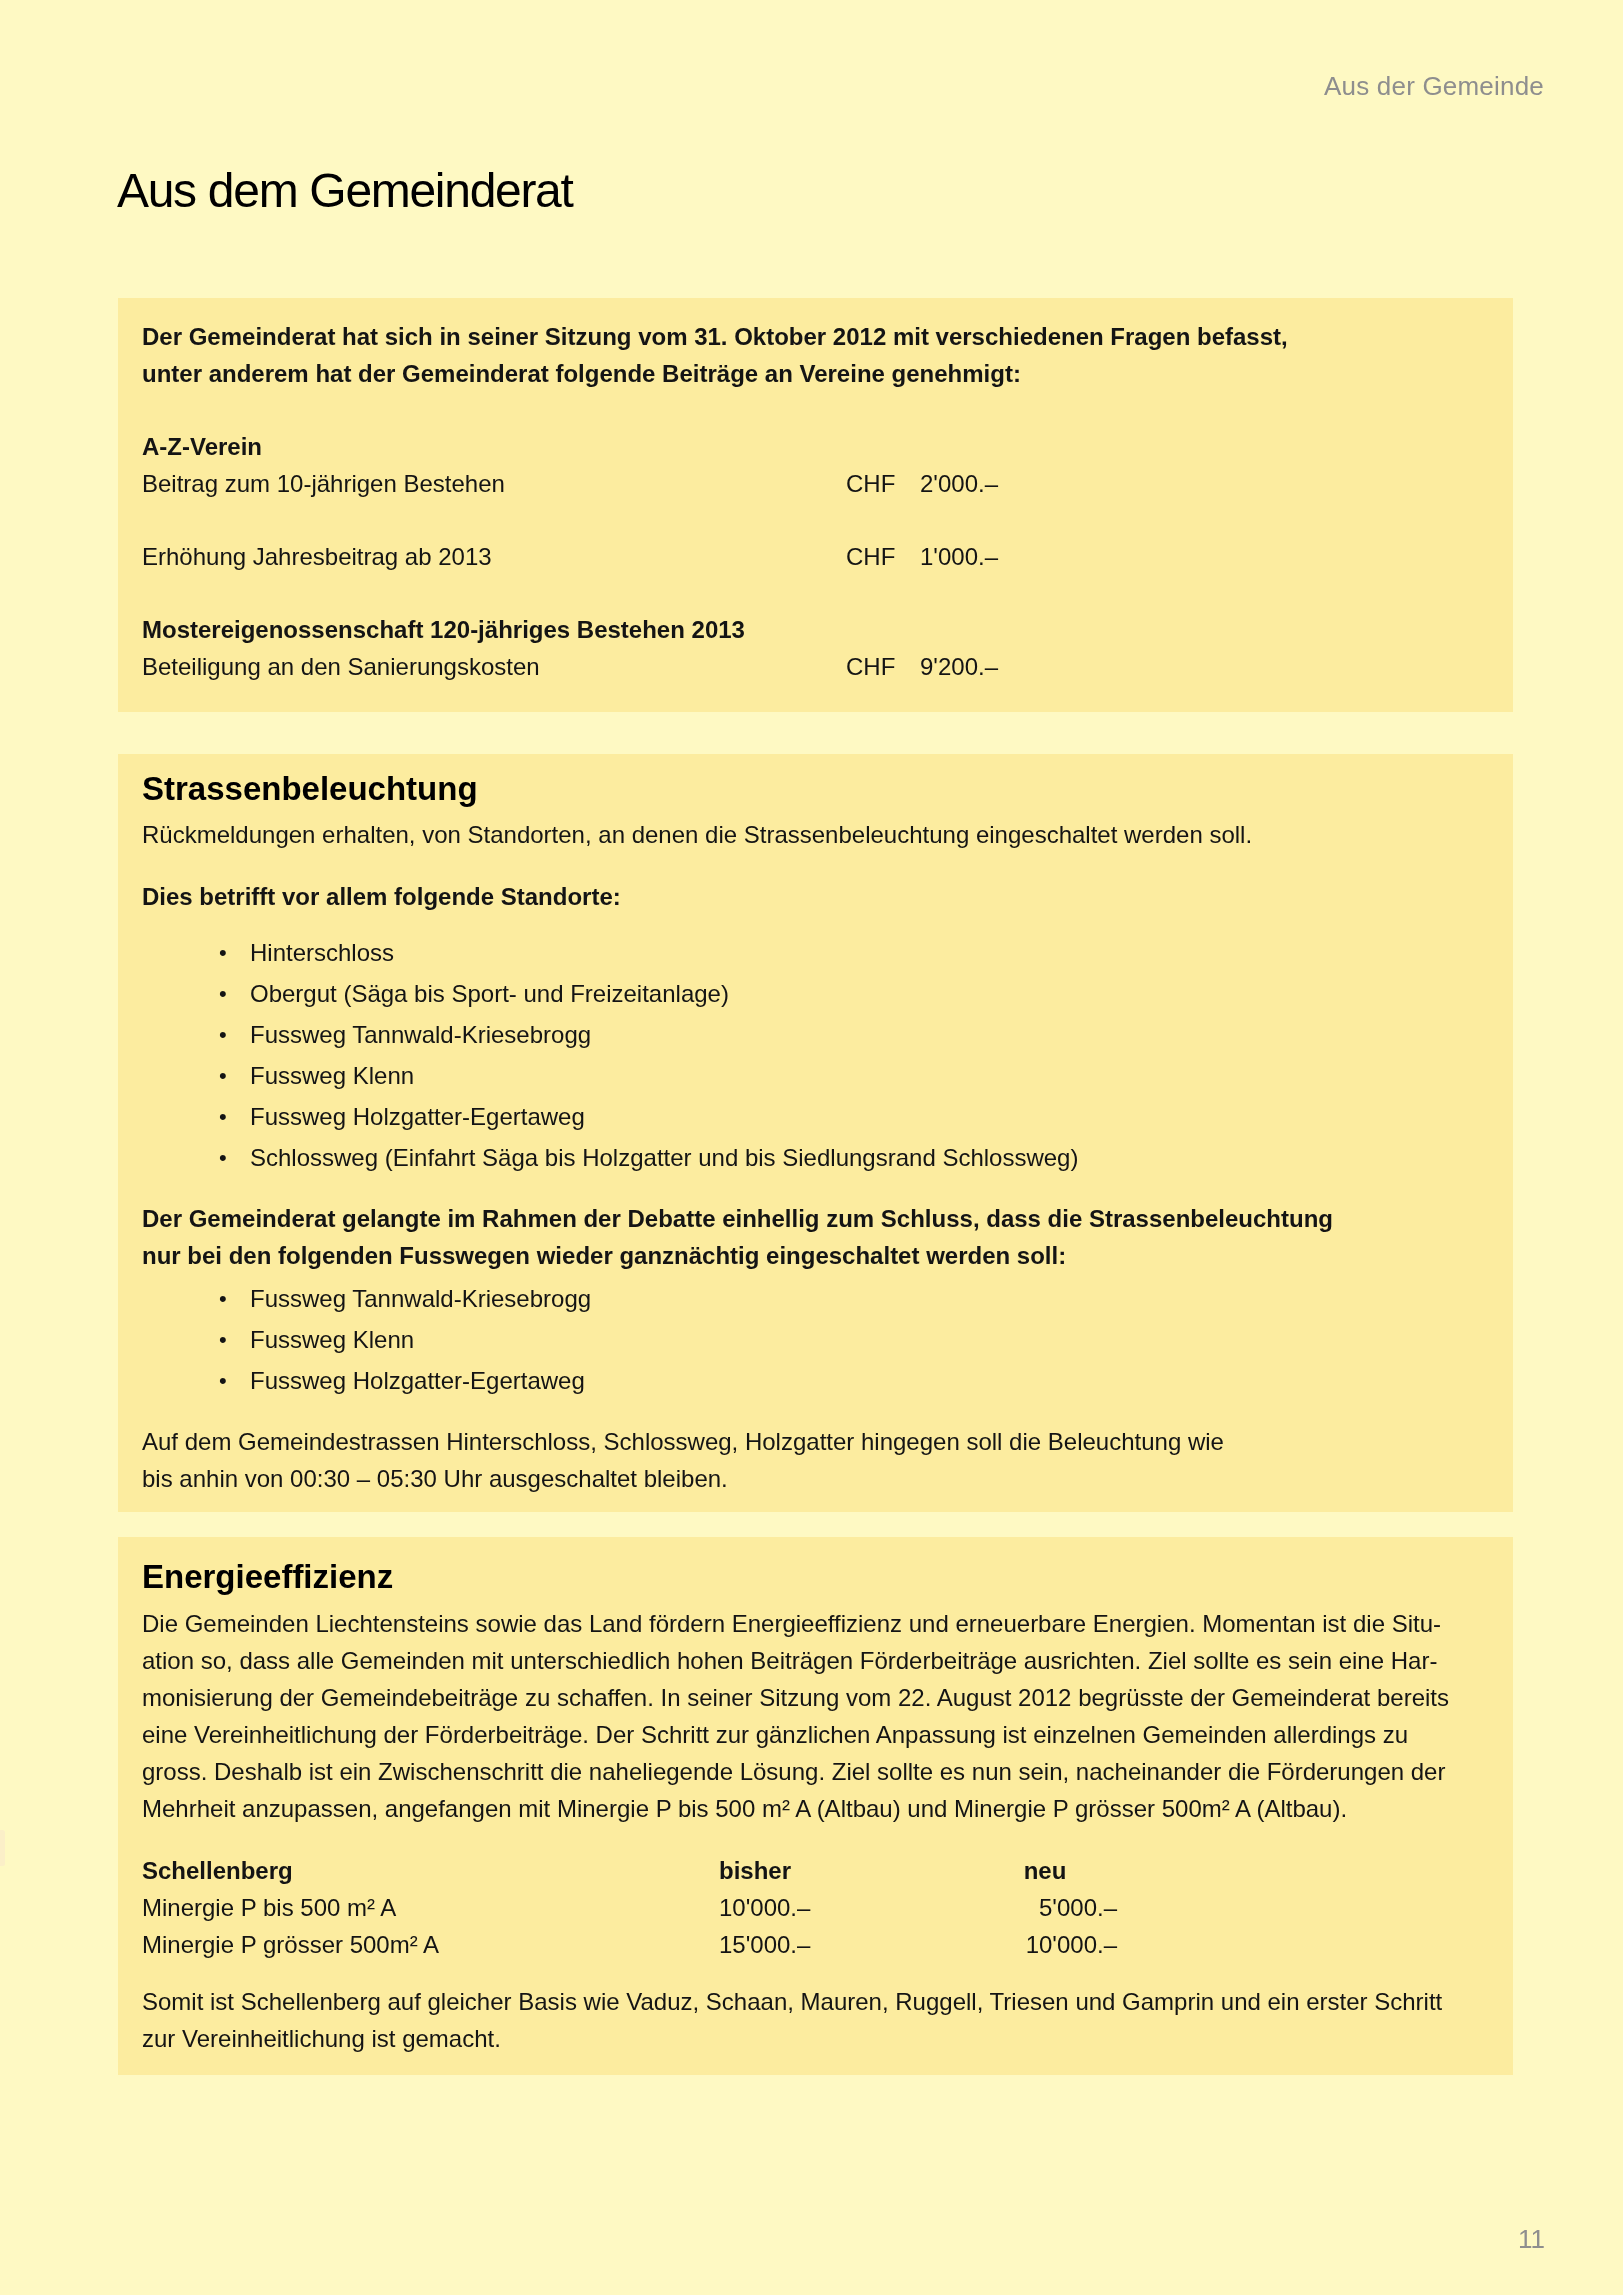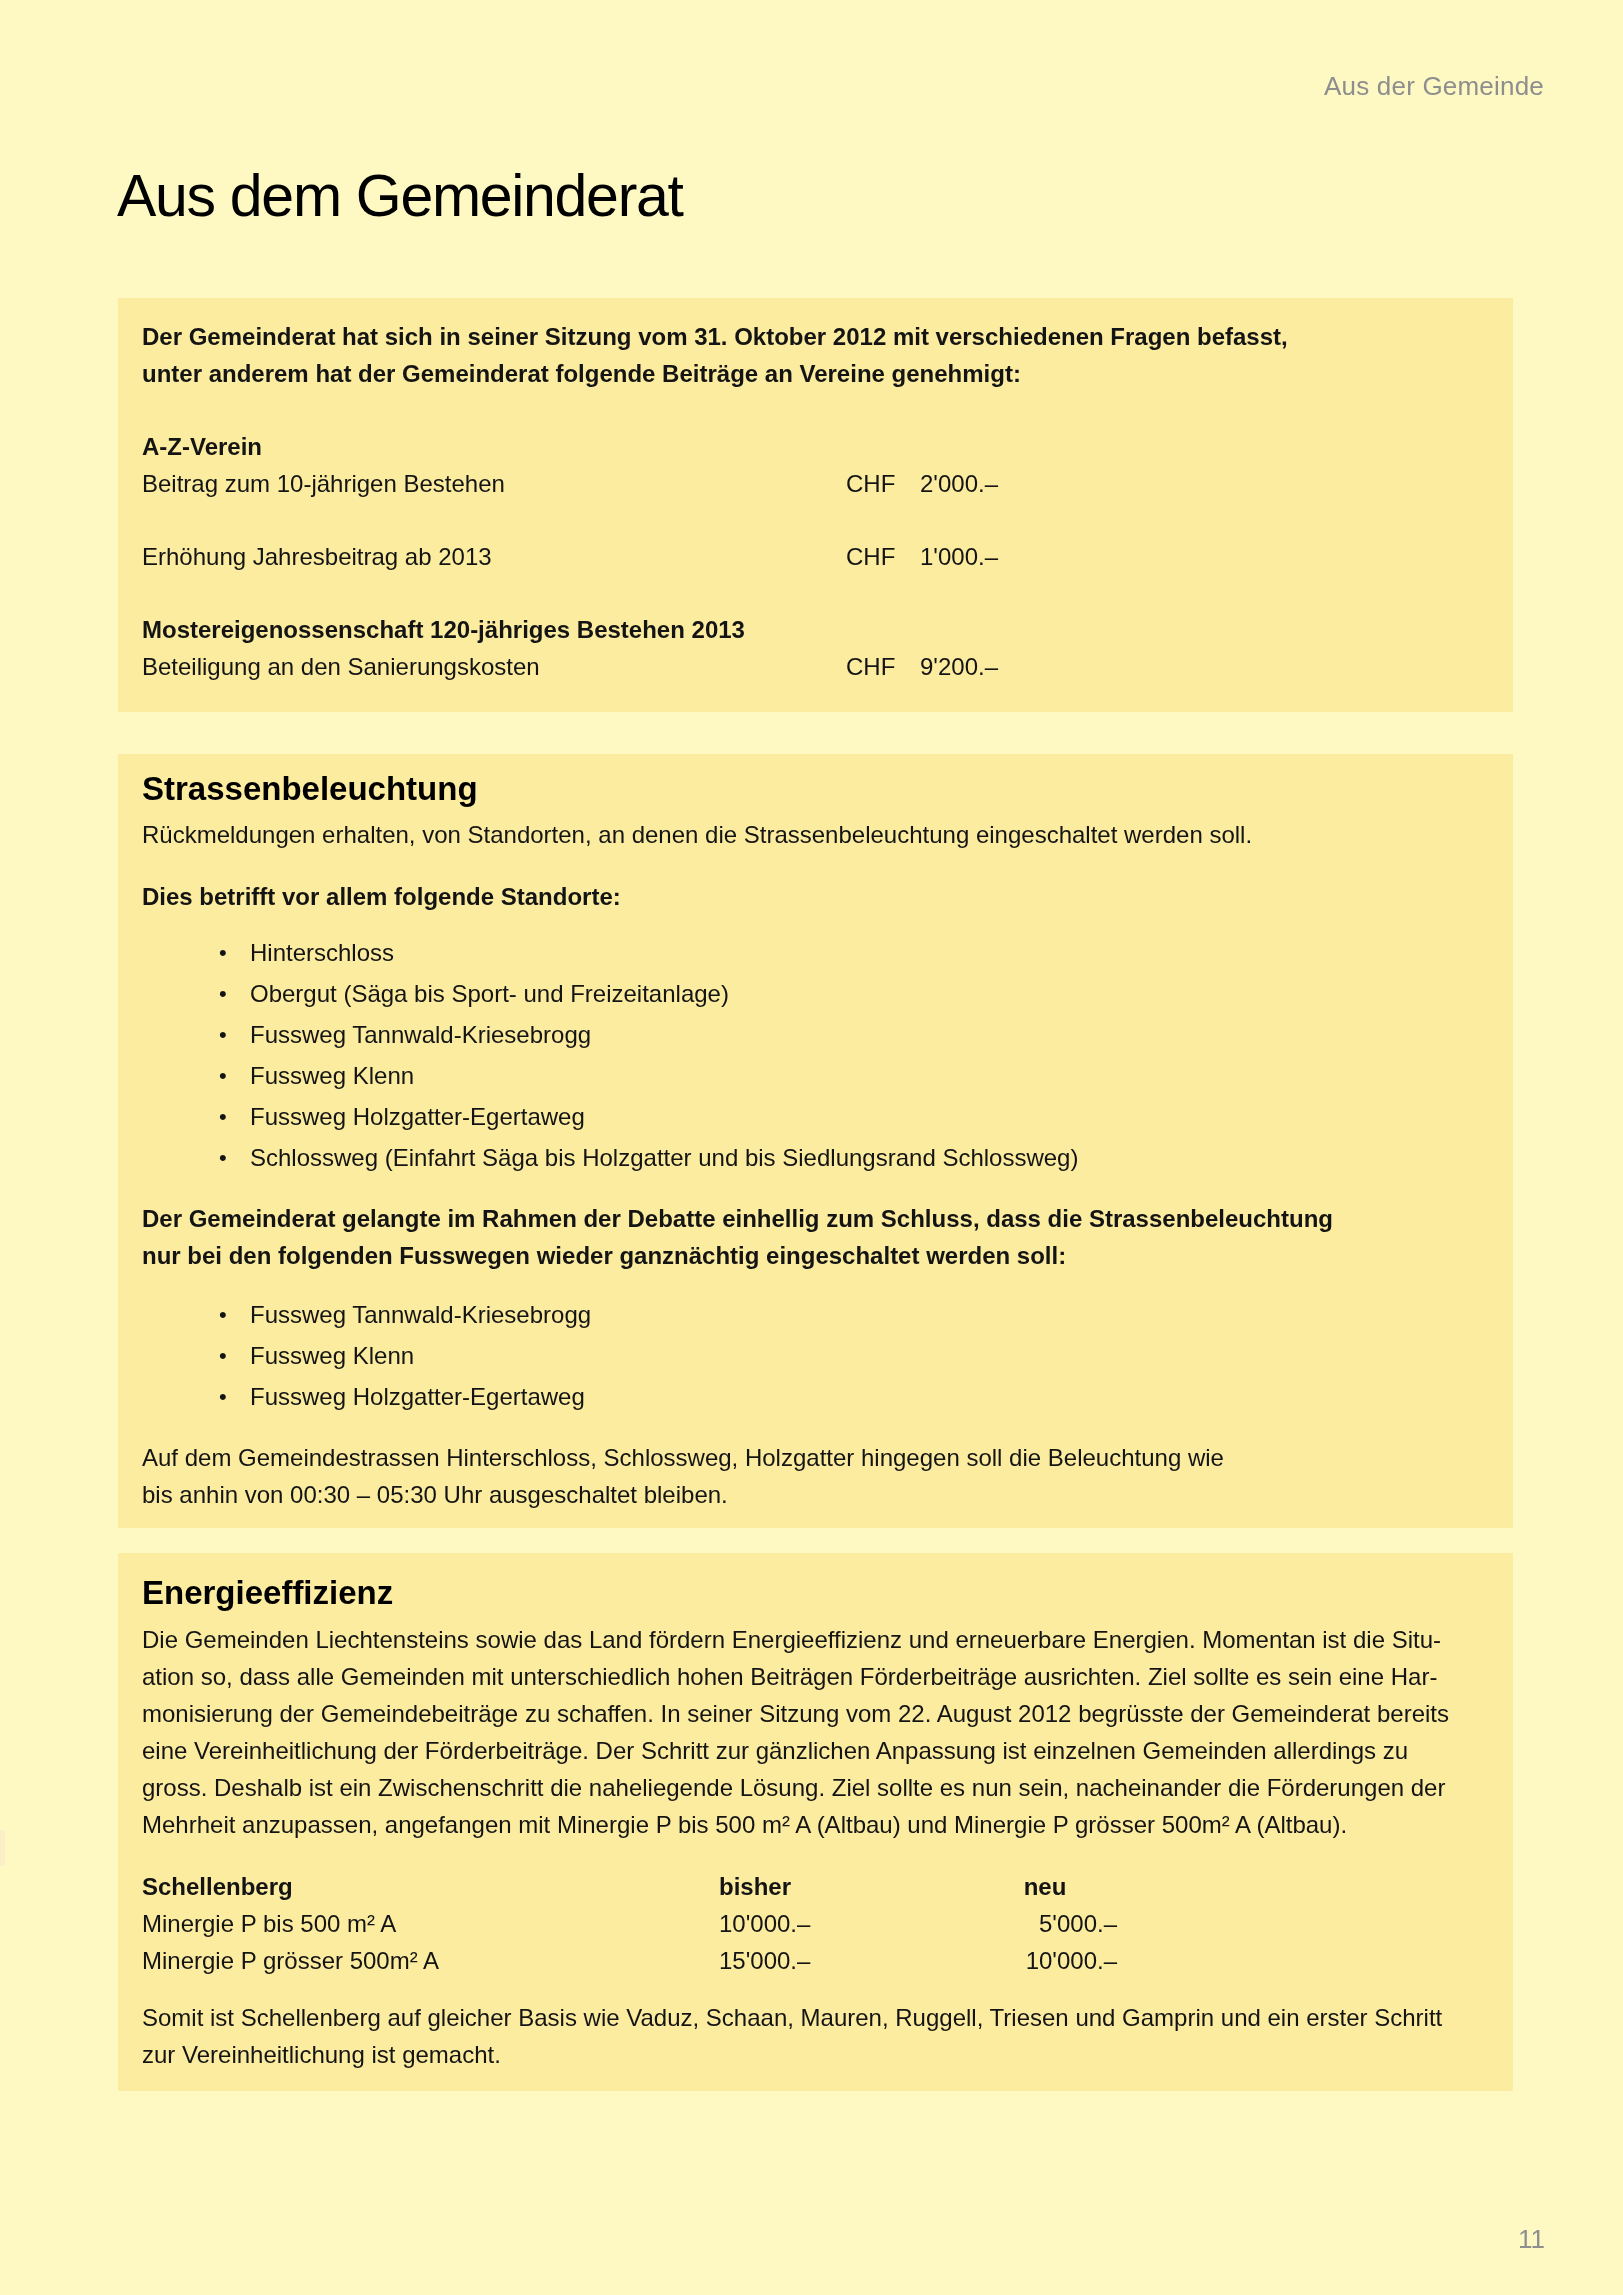--- a/index.html
+++ b/index.html
@@ -13,21 +13,21 @@
   .page{
     position:relative;width:1623px;height:2295px;background:#fef9c3;
     overflow:hidden;color:var(--text);
   }
   .header-label{
     position:absolute;top:71px;right:79px;
     font-size:26px;color:var(--muted-text);letter-spacing:0.2px;
   }
   .page-title{
     position:absolute;left:117px;top:167px;margin:0;
-    font-size:59px;font-weight:400;letter-spacing:-1.3px;color:#000;line-height:1;
+    font-size:48px;font-weight:400;letter-spacing:-1.3px;color:#000;line-height:1;
   }
   .column{
     position:absolute;left:118px;top:298px;width:1395px;
   }
   .box{
     background:var(--box-bg);
     padding:20px 24px 18.6px 24px;
     font-size:24px;line-height:37px;color:var(--text);
   }
   .box-1{margin-bottom:42px;}
@@ -46,21 +46,21 @@
   .para{margin:0 0 25px 0;}
   .para:last-child,.para.no-gap{margin-bottom:0;}
   .list-title{margin-bottom:17px;}
   ul.bullets{list-style:none;margin:0 0 22px 0;padding:0;}
   ul.bullets li{
     position:relative;padding-left:108px;line-height:41px;
   }
   ul.bullets li::before{
     content:"\2022";position:absolute;left:77px;top:0;font-size:22px;
   }
-  .decision{margin-bottom:20px;}
+  .decision{margin-bottom:4px;}
   .table{margin:0 0 20px 0;}
   .t-row{position:relative;line-height:37px;}
   .t-row .c2{position:absolute;left:577px;top:0;}
   .t-row .c3{position:absolute;left:831px;top:0;width:144px;text-align:right;}
   .t-row.t-head .c3{text-align:center;}
   .page-number{
     position:absolute;top:2224px;right:78px;
     font-size:26px;color:var(--muted-text);
   }
   .edge-artifact{

